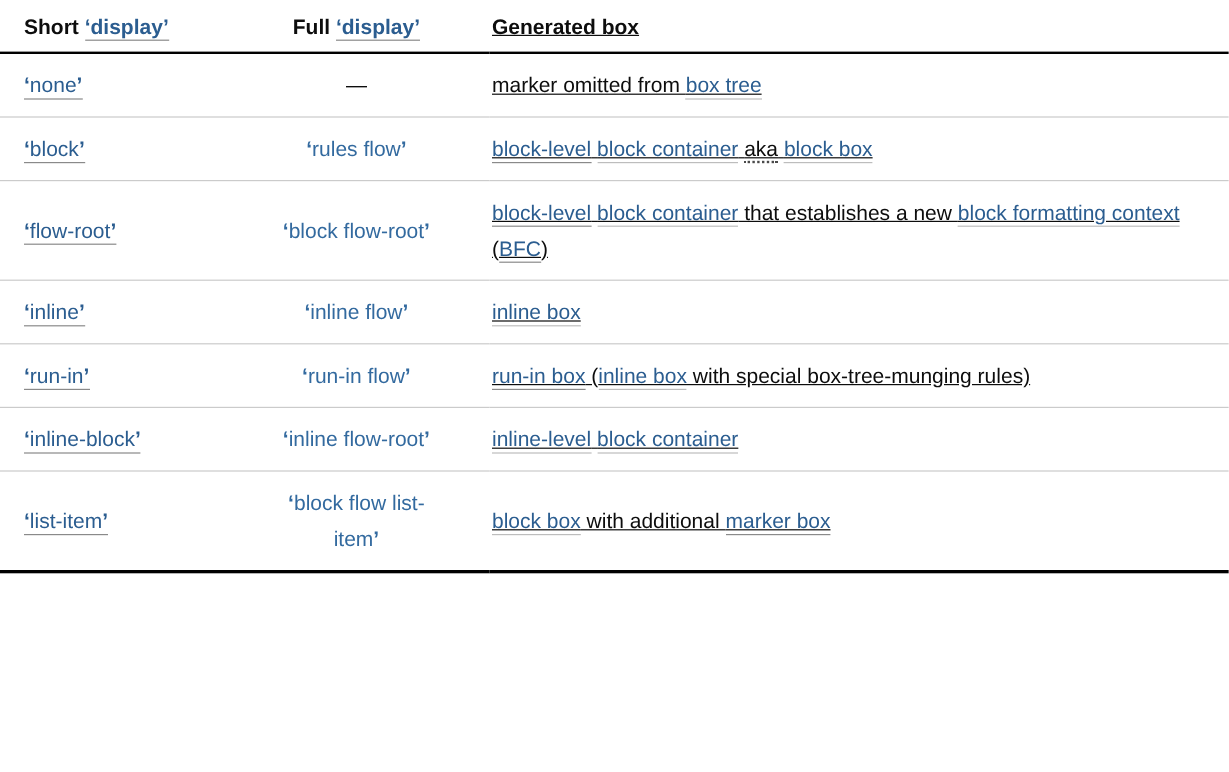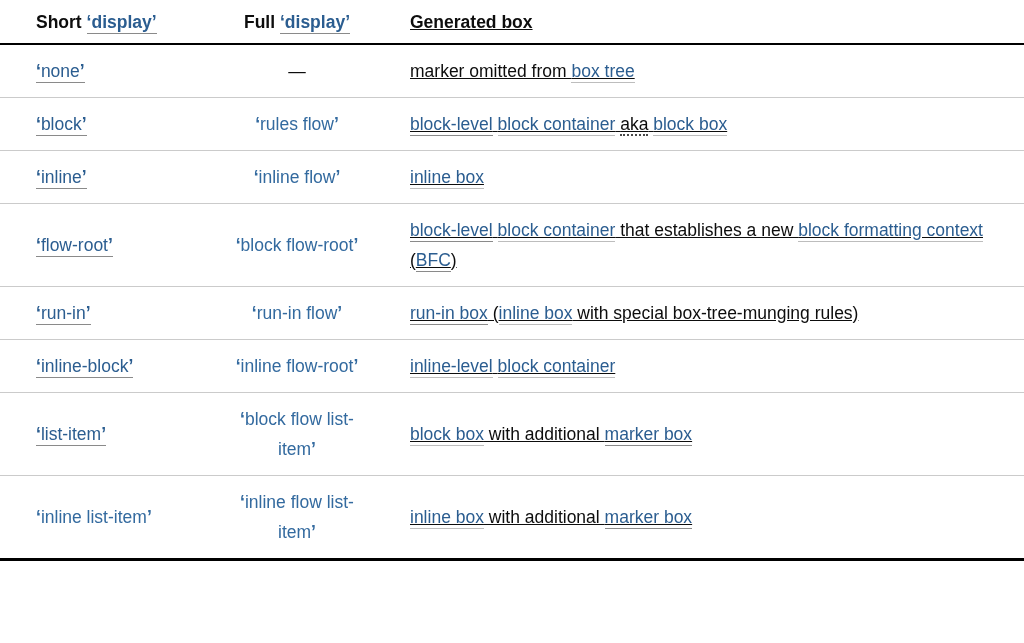--- a/index.html
+++ b/index.html
@@ -12,21 +12,21 @@
     width:1024px;border-collapse:collapse;table-layout:fixed;
     font-family:"Liberation Sans","DejaVu Sans",sans-serif;
     font-size:17.5px;line-height:30px;color:var(--text);
     border-bottom:3px solid var(--divider-thick);
   }
   th{text-align:left;font-weight:700;padding:7px 0 6px;vertical-align:middle;}
   thead tr{border-bottom:2px solid var(--divider-thick);}
   tr.div-thin{border-bottom:1px solid var(--divider-thin);}
   tr.div-thick{border-bottom:2px solid var(--divider-thick);}
   td{vertical-align:middle;padding:11px 0;}
-  td.c0,th.c0{padding-left:36px;padding-right:30px;}
+  td.c0,th.c0{padding-left:20px;padding-right:30px;}
   td.c1,th.c1{padding-left:2px;padding-right:46px;text-align:center;}
   td.c2,th.c2{padding-left:2px;padding-right:28px;text-decoration:underline;}
   .lnk{color:var(--link);text-decoration:none;border-bottom:1px solid;padding-bottom:1px;cursor:pointer;}
   .ul-dark{border-bottom-color:var(--underline-dark);}
   .ul-light{border-bottom-color:var(--underline-light);}
   .cssval{color:var(--css-value);}
   .quote{font-weight:700;}
   .abbr{border-bottom:2px dotted #4a4a4a;}
   .txt{color:var(--text);}
 </style>
@@ -51,43 +51,38 @@
         <td class="c0"><a href="#" class="lnk ul-dark"><span class="quote">‘</span><span>none</span><span class="quote">’</span></a></td>
         <td class="c1"><span class="txt">—</span></td>
         <td class="c2"><span class="txt">marker omitted from </span><a href="#" class="lnk ul-light">box tree</a></td>
       </tr>
       <tr class="div-thin">
         <td class="c0"><a href="#" class="lnk ul-dark"><span class="quote">‘</span><span>block</span><span class="quote">’</span></a></td>
         <td class="c1"><span class="cssval"><span class="quote">‘</span><span>rules flow</span><span class="quote">’</span></span></td>
         <td class="c2"><a href="#" class="lnk ul-dark">block-level</a><span class="txt"> </span><a href="#" class="lnk ul-light">block container</a><span class="txt"> </span><span class="abbr">aka</span><span class="txt"> </span><a href="#" class="lnk ul-light">block box</a></td>
       </tr>
       <tr class="div-thin">
+        <td class="c0"><a href="#" class="lnk ul-dark"><span class="quote">‘</span><span>flow-root</span><span class="quote">’</span></a></td>
+        <td class="c1"><span class="cssval"><span class="quote">‘</span><span>block flow-root</span><span class="quote">’</span></span></td>
+        <td class="c2"><a href="#" class="lnk ul-dark">block-level</a><span class="txt"> </span><a href="#" class="lnk ul-light">block container</a><span class="txt"> that establishes a new </span><a href="#" class="lnk ul-light">block formatting context</a><span class="txt"> (</span><a href="#" class="lnk ul-dark">BFC</a><span class="txt">)</span></td>
+      </tr>
+      <tr class="div-thin">
         <td class="c0"><a href="#" class="lnk ul-dark"><span class="quote">‘</span><span>inline</span><span class="quote">’</span></a></td>
         <td class="c1"><span class="cssval"><span class="quote">‘</span><span>inline flow</span><span class="quote">’</span></span></td>
         <td class="c2"><a href="#" class="lnk ul-light">inline box</a></td>
-      </tr>
-      <tr class="div-thin">
-        <td class="c0"><a href="#" class="lnk ul-dark"><span class="quote">‘</span><span>flow-root</span><span class="quote">’</span></a></td>
-        <td class="c1"><span class="cssval"><span class="quote">‘</span><span>block flow-root</span><span class="quote">’</span></span></td>
-        <td class="c2"><a href="#" class="lnk ul-dark">block-level</a><span class="txt"> </span><a href="#" class="lnk ul-light">block container</a><span class="txt"> that establishes a new </span><a href="#" class="lnk ul-light">block formatting context</a><span class="txt"> (</span><a href="#" class="lnk ul-dark">BFC</a><span class="txt">)</span></td>
       </tr>
       <tr class="div-thin">
         <td class="c0"><a href="#" class="lnk ul-dark"><span class="quote">‘</span><span>run-in</span><span class="quote">’</span></a></td>
         <td class="c1"><span class="cssval"><span class="quote">‘</span><span>run-in flow</span><span class="quote">’</span></span></td>
         <td class="c2"><a href="#" class="lnk ul-dark">run-in box</a><span class="txt"> (</span><a href="#" class="lnk ul-light">inline box</a><span class="txt"> with special box-tree-munging rules)</span></td>
       </tr>
       <tr class="div-thin">
         <td class="c0"><a href="#" class="lnk ul-dark"><span class="quote">‘</span><span>inline-block</span><span class="quote">’</span></a></td>
         <td class="c1"><span class="cssval"><span class="quote">‘</span><span>inline flow-root</span><span class="quote">’</span></span></td>
         <td class="c2"><a href="#" class="lnk ul-light">inline-level</a><span class="txt"> </span><a href="#" class="lnk ul-light">block container</a></td>
       </tr>
       <tr class="div-thin">
         <td class="c0"><a href="#" class="lnk ul-dark"><span class="quote">‘</span><span>list-item</span><span class="quote">’</span></a></td>
         <td class="c1"><span class="cssval"><span class="quote">‘</span><span>block flow list-item</span><span class="quote">’</span></span></td>
         <td class="c2"><a href="#" class="lnk ul-light">block box</a><span class="txt"> with additional </span><a href="#" class="lnk ul-dark">marker box</a></td>
       </tr>
-      <tr>
-        <td class="c0"><span class="cssval"><span class="quote">‘</span><span>inline list-item</span><span class="quote">’</span></span></td>
-        <td class="c1"><span class="cssval"><span class="quote">‘</span><span>inline flow list-item</span><span class="quote">’</span></span></td>
-        <td class="c2"><a href="#" class="lnk ul-light">inline box</a><span class="txt"> with additional </span><a href="#" class="lnk ul-dark">marker box</a></td>
-      </tr>
     </tbody>
 </table>
 
 </body></html>

